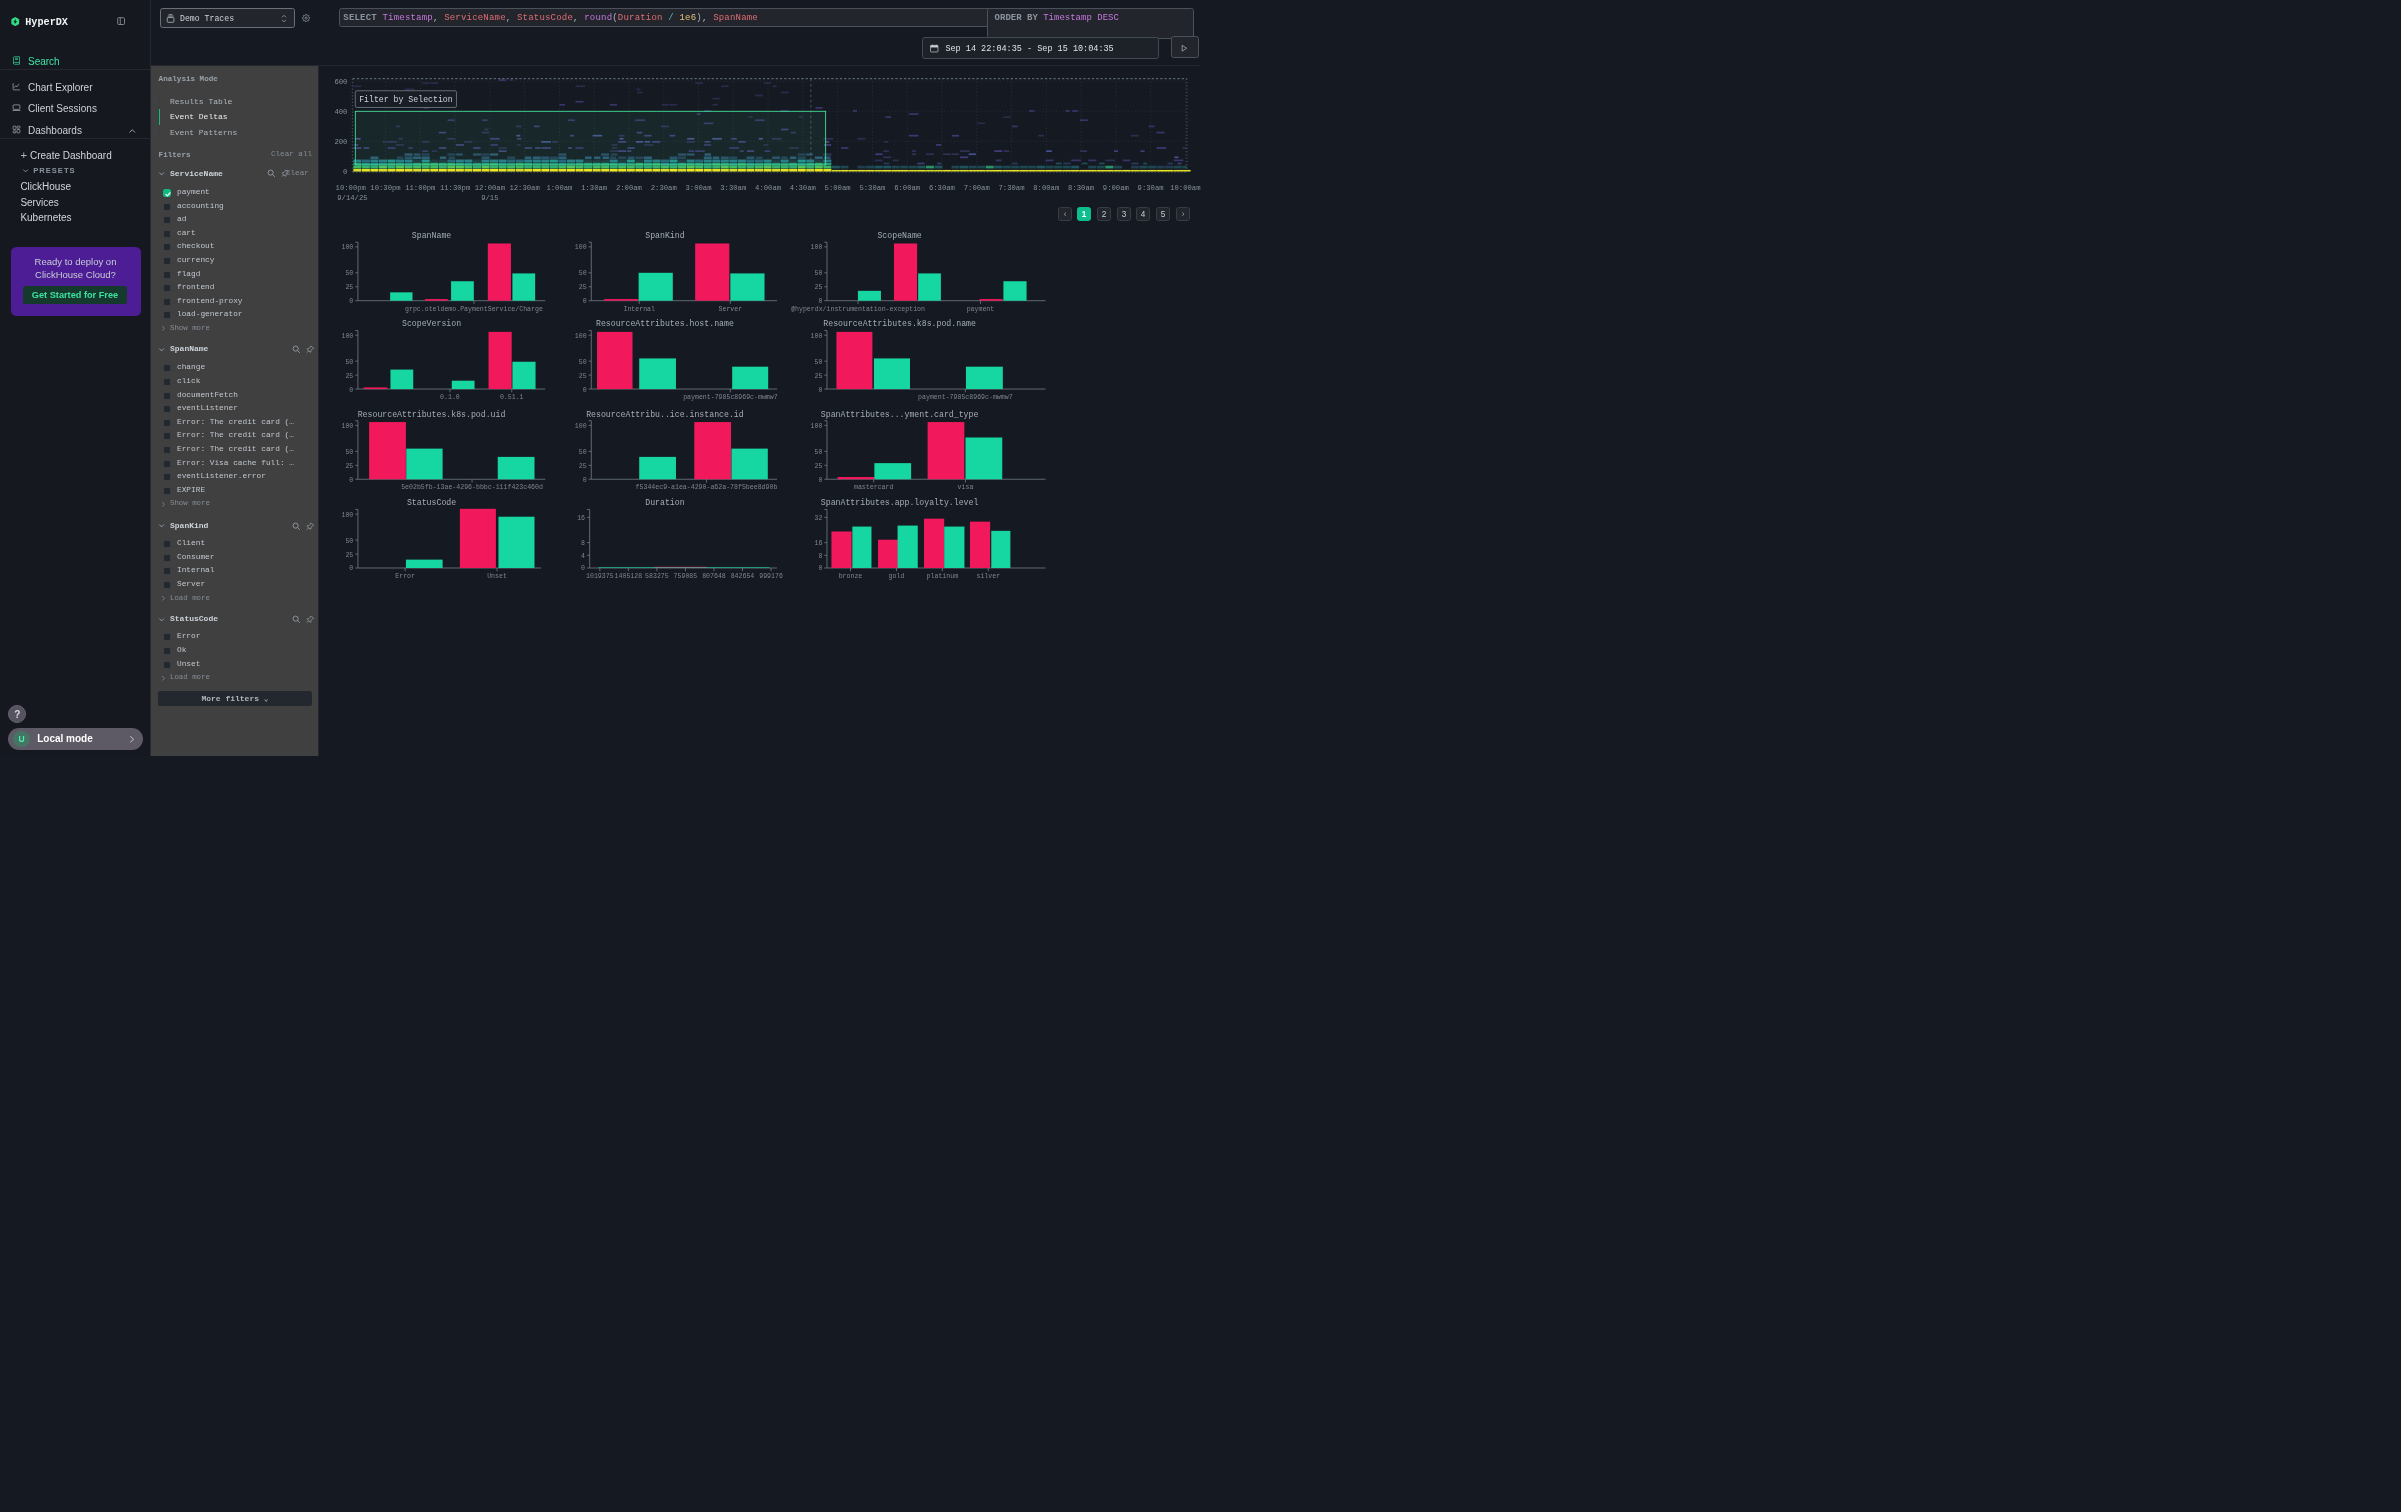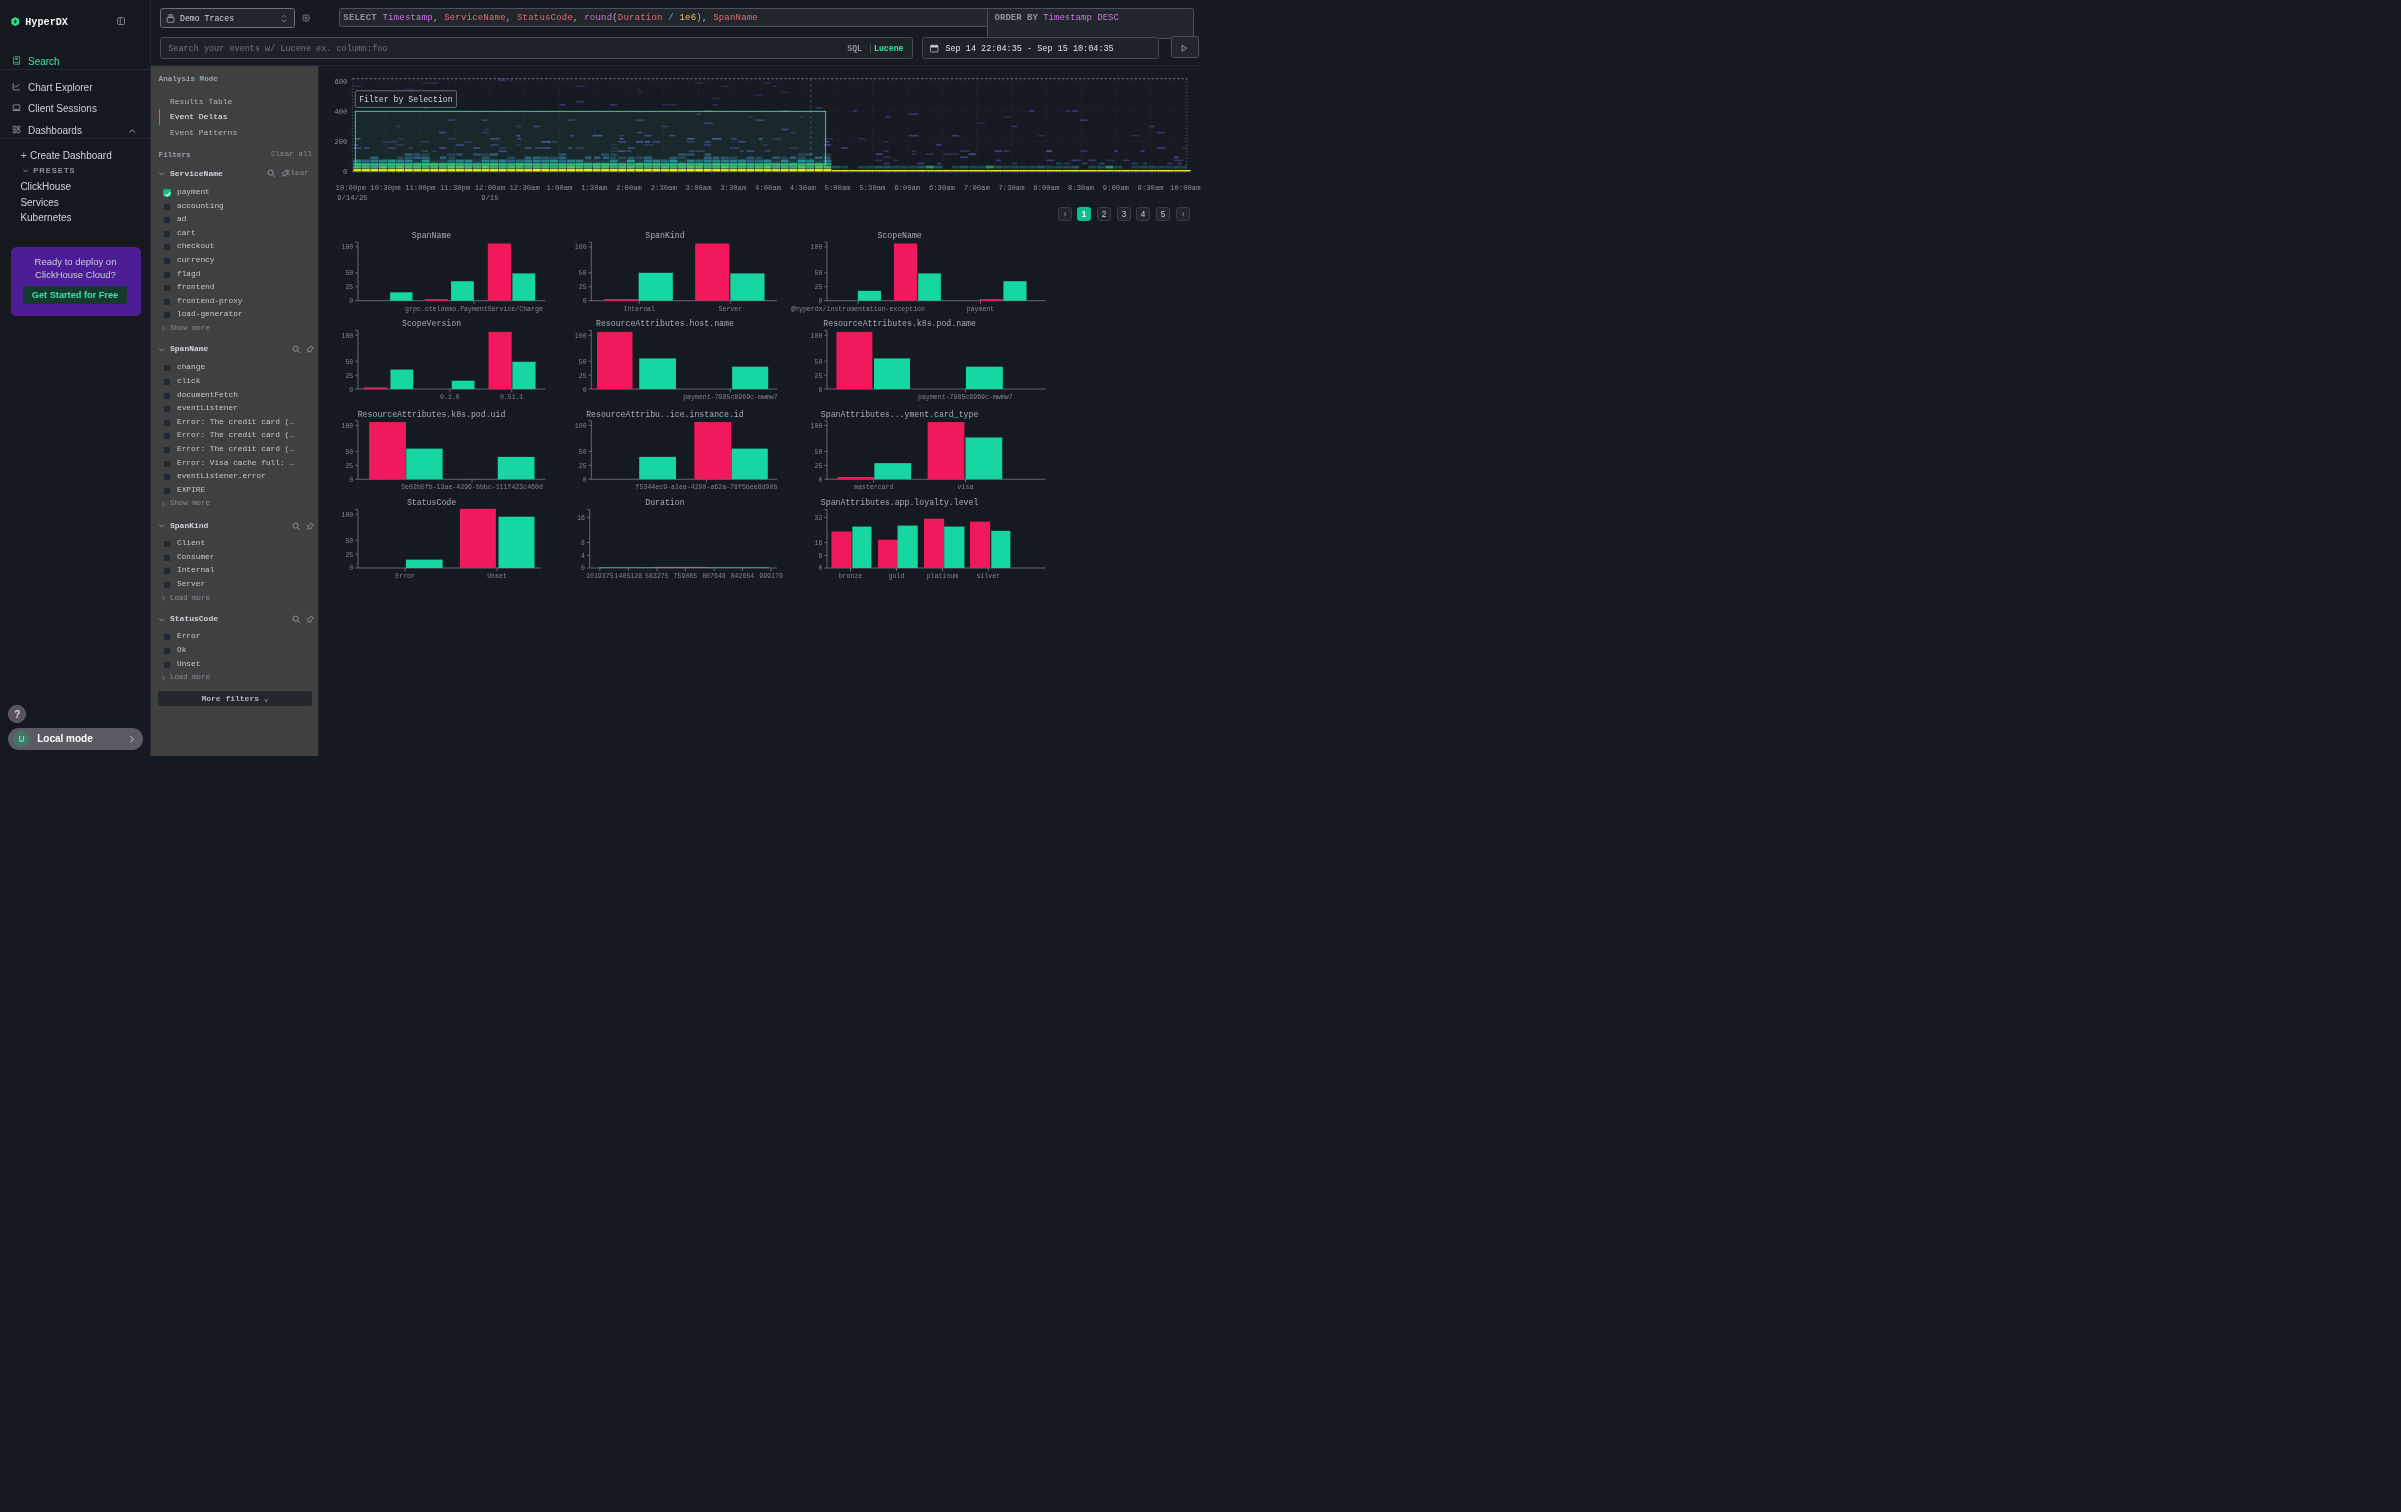--- a/index.html
+++ b/index.html
@@ -965,26 +965,20 @@
   <svg class="fico" style="left:151px;top:14px" width="8.2" height="8.2" viewBox="0 0 24 24" fill="none" stroke="#9aa3ad" stroke-width="2">
       <circle cx="12" cy="12" r="3.2"></circle>
       <path d="M19.4 15a1.65 1.65 0 0 0 .33 1.82l.06.06a2 2 0 1 1-2.83 2.83l-.06-.06a1.65 1.65 0 0 0-1.82-.33 1.65 1.65 0 0 0-1 1.51V21a2 2 0 1 1-4 0v-.09A1.65 1.65 0 0 0 9 19.4a1.65 1.65 0 0 0-1.82.33l-.06.06a2 2 0 1 1-2.83-2.83l.06-.06a1.65 1.65 0 0 0 .33-1.82 1.65 1.65 0 0 0-1.51-1H3a2 2 0 1 1 0-4h.09A1.65 1.65 0 0 0 4.6 9a1.65 1.65 0 0 0-.33-1.82l-.06-.06a2 2 0 1 1 2.83-2.83l.06.06a1.65 1.65 0 0 0 1.82.33H9a1.65 1.65 0 0 0 1-1.51V3a2 2 0 1 1 4 0v.09a1.65 1.65 0 0 0 1 1.51 1.65 1.65 0 0 0 1.82-.33l.06-.06a2 2 0 1 1 2.83 2.83l-.06.06a1.65 1.65 0 0 0-.33 1.82v.09a1.65 1.65 0 0 0 1.51 1H21a2 2 0 1 1 0 4h-.09a1.65 1.65 0 0 0-1.51 1z"></path>
     </svg>
   <div class="box" id="sqlbox">
       <div class="t"><span class="kw">SELECT</span> <span class="pur">Timestamp</span><span class="pln">,</span> <span class="sal">ServiceName</span><span class="pln">,</span> <span class="sal">StatusCode</span><span class="pln">,</span> <span class="pur">round</span><span class="pln">(</span><span class="sal">Duration</span> <span class="cyn">/</span> <span class="yel">1e6</span><span class="pln">),</span> <span class="sal">SpanName</span></div>
     </div>
   <div class="box" id="orderbox">
       <div class="t"><span class="kw">ORDER BY</span> <span class="pur">Timestamp DESC</span></div>
     </div>
-  <div class="box" id="searchbox">
-    <span class="ph">Search your events w/ Lucene ex. column:foo</span>
-    <span class="sql">SQL</span>
-      <span class="sep">|</span>
-      <span class="luc">Lucene</span>
-  </div>
   <div class="box" id="datebox">
     <svg class="fico" style="left:7px;top:6.2px" width="8.5" height="8.5" viewBox="0 0 16 16" fill="#c6cdd4">
         <rect x="1" y="2.5" width="14" height="12.5" rx="1.5" fill="none" stroke="#c6cdd4" stroke-width="1.3"></rect>
         <rect x="1" y="2.5" width="14" height="4" fill="#c6cdd4"></rect>
         <rect x="3.5" y="0.8" width="1.8" height="3" rx="0.9"></rect>
         <rect x="10.7" y="0.8" width="1.8" height="3" rx="0.9"></rect>
       </svg>
     <span class="t">Sep 14 22:04:35 - Sep 15 10:04:35</span>
   </div>
   <div class="box" id="playbtn">

